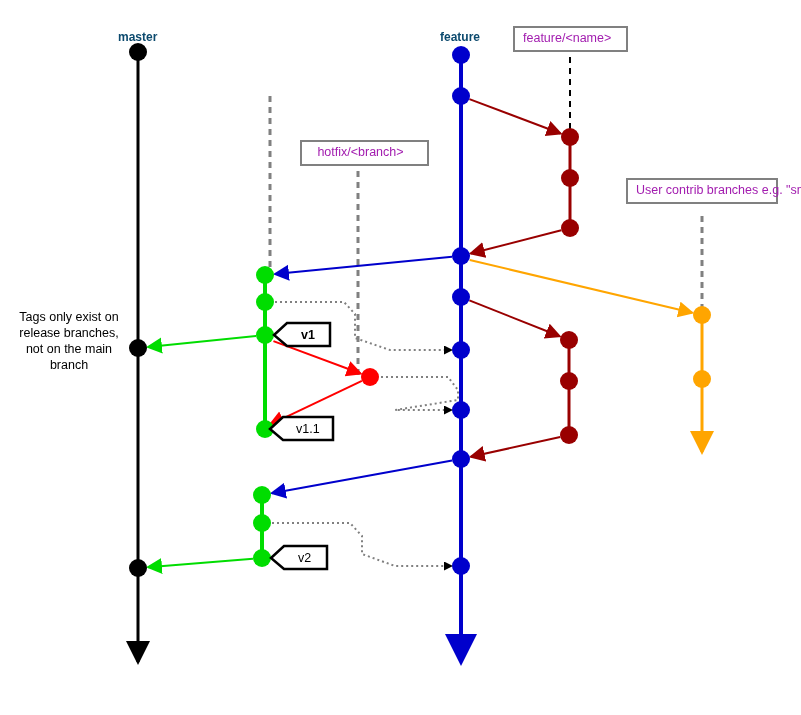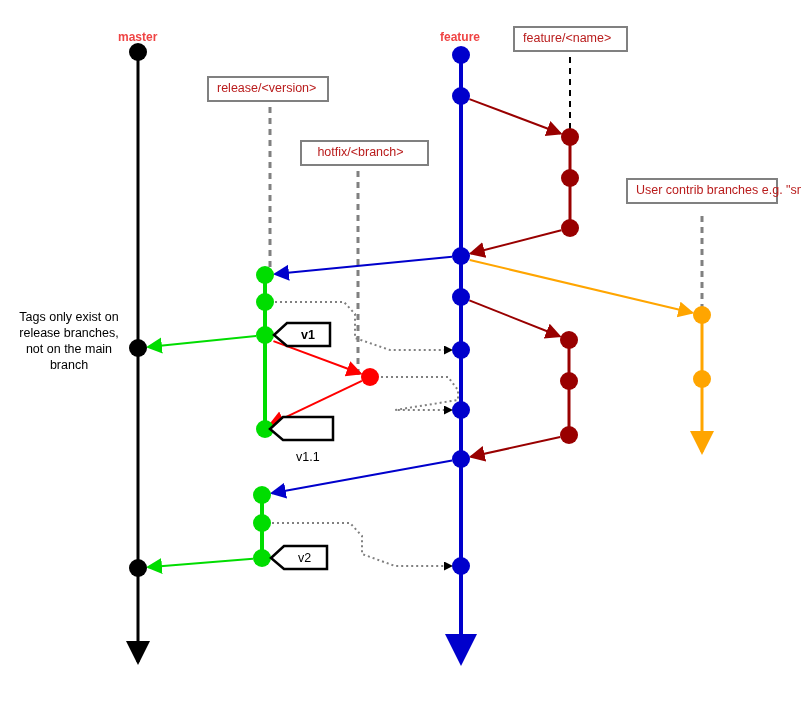--- a/index.html
+++ b/index.html
@@ -23,29 +23,29 @@
     position: absolute;
     top: 0;
     left: 0;
     width: 801px;
     height: 715px;
   }
   .branch-title {
     position: absolute;
     font-size: 12px;
     font-weight: bold;
-    color: #ef4444;
+    color: #0c4a6e;
     white-space: nowrap;
   }
   .label-box {
     position: absolute;
     border: 2px solid #808080;
     background: #ffffff;
     font-size: 12.5px;
-    color: #b91c1c;
+    color: #a21caf;
     padding: 3px 16px 4px 8px;
     white-space: nowrap;
     line-height: 15px;
     text-align: center;
     box-sizing: border-box;
   }
   .note-text {
     position: absolute;
     font-size: 12.5px;
     color: #000000;
@@ -155,28 +155,27 @@
     <g id="tagcallouts-group">
         <path d="M274,335 L287,323 L330,323 L330,346 L287,346 Z" fill="#ffffff" stroke="#000000" stroke-width="2.5" stroke-linejoin="miter"></path>
         <path d="M270,429 L283,417 L333,417 L333,440 L283,440 Z" fill="#ffffff" stroke="#000000" stroke-width="2.5" stroke-linejoin="miter"></path>
         <path d="M271,558 L284,546 L327,546 L327,569 L284,569 Z" fill="#ffffff" stroke="#000000" stroke-width="2.5" stroke-linejoin="miter"></path>
       </g>
   </svg>
 
   <div class="branch-title" style="left:118px; top:30px;">master</div>
   <div class="branch-title" style="left:440px; top:30px;">feature</div>
 
-  <div class="label-box" style="left:207px; top:76px; width:122px;">release/&lt;version&gt;</div>
   <div class="label-box" style="left:300px; top:140px; width:129px;">hotfix/&lt;branch&gt;</div>
   <div class="label-box" style="left:513px; top:26px; width:115px;">feature/&lt;name&gt;</div>
   <div class="label-box" style="left:626px; top:178px; width:152px;">User contrib branches
 e.g. "smhi.se/long-run"</div>
 
   <div class="note-text" style="left:10px; top:309px; width:118px;">Tags only exist on
 release branches,
 not on the main
 branch</div>
 
   <div class="tag-text" style="left:301px; top:328px;font-weight:bold;">v1</div>
-  <div class="tag-text" style="left:296px; top:422px;margin-top:28px;">v1.1</div>
+  <div class="tag-text" style="left:296px; top:422px;">v1.1</div>
   <div class="tag-text" style="left:298px; top:551px;">v2</div>
 
 </div>
 
 </body></html>

